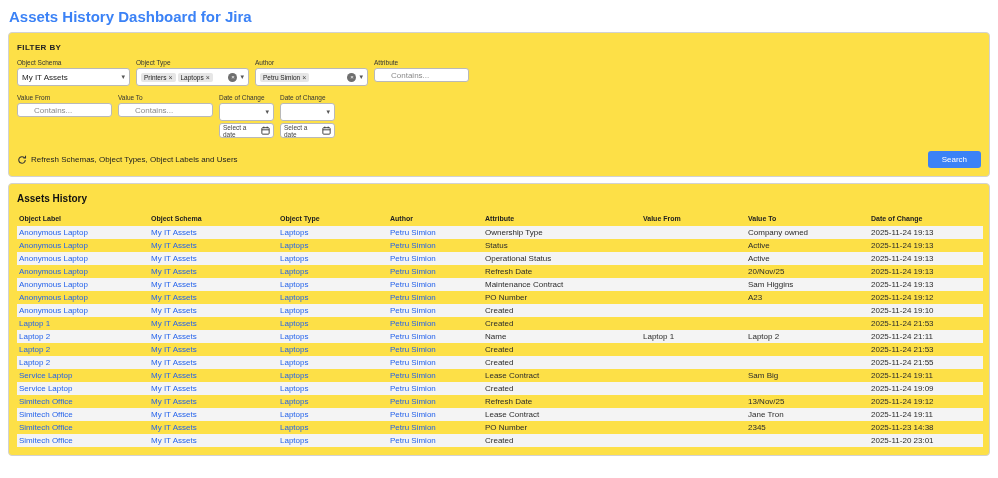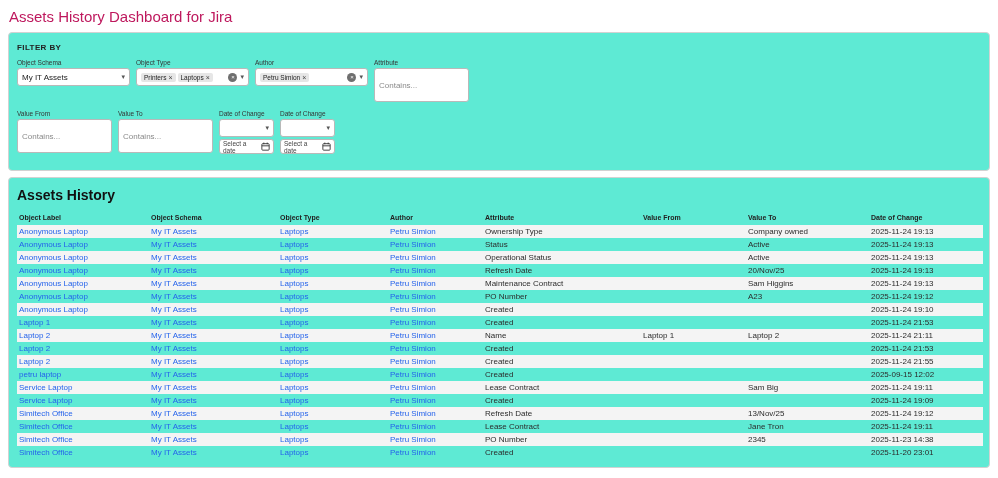--- a/index.html
+++ b/index.html
@@ -1,56 +1,56 @@
 <!DOCTYPE html>
 <html><head>
 <meta charset="utf-8">
 <style>
   * { box-sizing: border-box; margin: 0; padding: 0; }
   html, body { width: 998px; height: 478px; background: #fff; overflow: hidden; }
   body { font-family: "Liberation Sans", sans-serif; color: #1b1b1b; }
 
-  .page-title { font-size: 15px; font-weight: normal; margin: 8px 0 7px 9px; color: #be185d; }
-
-  .panel { border: 1px solid #d2d2d2; border-radius: 4px; margin: 0 8px 6px 8px; padding: 8px; background: #5eead4; }
+  .page-title { font-size: 15px; font-weight: bold; margin: 8px 0 7px 9px; color: #3b82f6; }
+
+  .panel { border: 1px solid #d2d2d2; border-radius: 4px; margin: 0 8px 6px 8px; padding: 8px; background: #fde047; }
 
   
   .filter-section-title { font-size: 8px; font-weight: bold; letter-spacing: .4px; margin: 2px 0 7px 0; color: #222; }
   .filter-row { display: flex; gap: 6px; align-items: flex-start; margin-bottom: 8px; }
   .field { display: flex; flex-direction: column; }
   .field > label { font-size: 6.5px; color: #333; margin-bottom: 2px; }
   .w113 { width: 113px; } .w95 { width: 95px; } .w55 { width: 55px; }
 
   .control { border: 1px solid #b9b9b9; border-radius: 3px; height: 18px; background: #fff;
              display: flex; align-items: center; padding: 0 4px; font-size: 8px; cursor: pointer; }
   .control .grow { flex: 1 1 auto; overflow: hidden; white-space: nowrap; }
   .caret { color: #555; font-size: 7px; margin-left: 3px; flex: 0 0 auto; }
   .placeholder { color: #8a8a8a; }
 
   .chip { background: #e6e6e6; border-radius: 2px; font-size: 6.5px; padding: 1px 3px; margin-right: 2px;
           display: inline-flex; align-items: center; gap: 2px; white-space: nowrap; color: #222; }
   .chip .chip-x { color: #444; font-size: 7px; cursor: pointer; }
   .clear-all { width: 9px; height: 9px; border-radius: 50%; background: #6f6f6f; color: #fff; font-size: 6px;
                display: inline-flex; align-items: center; justify-content: center; margin-left: 2px; flex: 0 0 auto; cursor: pointer; }
 
-  .text-input { border: 1px solid #b9b9b9; border-radius: 3px; height: 34px; padding: 0 4px; font-size: 8px;
+  .text-input { border: 1px solid #b9b9b9; border-radius: 3px; height: 14px; padding: 0 16px; font-size: 8px;
                 width: 100%; font-family: "Liberation Sans", sans-serif; color: #222; }
   .text-input::placeholder { color: #8a8a8a; }
 
   .date-stack { display: flex; flex-direction: column; gap: 2px; }
   .date-btn { border: 1px solid #b9b9b9; border-radius: 3px; height: 15px; display: flex; align-items: center;
               gap: 3px; padding: 0 3px; font-size: 6.5px; background: #fff; color: #444; cursor: pointer; justify-content: space-between; }
 
   .filter-footer { display: flex; justify-content: space-between; align-items: center; margin-top: 13px; }
   .refresh-link { display: inline-flex; align-items: center; gap: 4px; font-size: 8px; color: #222; cursor: pointer; }
   .search-btn { background: #3b82f6; color: #fff; border: none; border-radius: 3px; font-size: 8px;
                 padding: 4px 14px; cursor: pointer; font-family: "Liberation Sans", sans-serif; }
 
   
-  .history-title { font-size: 14px; font-weight: bold; margin: 1px 0 8px 0; color: #111; }
+  .history-title { font-size: 10px; font-weight: bold; margin: 1px 0 8px 0; color: #111; }
   table { width: 100%; border-collapse: collapse; table-layout: fixed; }
   th { text-align: left; font-size: 7px; font-weight: bold; color: #222; padding: 3px 4px 4px 2px;
        overflow: hidden; white-space: nowrap; }
   td { font-size: 8px; padding: 2px 4px 2px 2px; overflow: hidden; white-space: nowrap; text-overflow: ellipsis; color: #2b2b2b; }
   tbody tr:nth-child(odd) { background: #f4f4f4; }
   a.cell-link { color: #2563eb; text-decoration: none; cursor: pointer; }
 
   svg { display: block; flex: 0 0 auto; }
 </style>
 </head>
@@ -151,20 +151,30 @@
             <rect x="1.5" y="3" width="13" height="11.5" rx="1.5" fill="none" stroke="#333" stroke-width="1.6"></rect>
             <line x1="1.5" y1="6.8" x2="14.5" y2="6.8" stroke="#333" stroke-width="1.6"></line>
             <line x1="5" y1="1" x2="5" y2="4" stroke="#333" stroke-width="1.6"></line>
             <line x1="11" y1="1" x2="11" y2="4" stroke="#333" stroke-width="1.6"></line>
           </svg>
         </div>
       </div>
     </div>
   </div>
 
+  <div class="filter-footer">
+    <span class="refresh-link">
+      <svg width="10" height="10" viewBox="0 0 16 16">
+        <path d="M13.2 8a5.2 5.2 0 1 1-1.5-3.7" fill="none" stroke="#333" stroke-width="1.7"></path>
+        <path d="M13.6 1.2 L13.6 4.6 L10.2 4.6" fill="none" stroke="#333" stroke-width="1.7"></path>
+      </svg>
+      <span>Refresh Schemas, Object Types, Object Labels and Users</span>
+    </span>
+    <button class="search-btn">Search</button>
+  </div>
 </section>
 
 <section class="panel">
   <div class="history-title">Assets History</div>
 
   <table>
     <colgroup>
       <col style="width:132px">
         <col style="width:129px">
         <col style="width:110px">
@@ -291,30 +301,20 @@
           <td><a class="cell-link" href="#">Laptop 2</a></td>
           <td><a class="cell-link" href="#">My IT Assets</a></td>
           <td><a class="cell-link" href="#">Laptops</a></td>
           <td><a class="cell-link" href="#">Petru Simion</a></td>
           <td>Created</td>
           <td></td>
           <td></td>
           <td>2025-11-24 21:55</td>
         </tr>
         <tr>
-          <td><a class="cell-link" href="#">petru laptop</a></td>
-          <td><a class="cell-link" href="#">My IT Assets</a></td>
-          <td><a class="cell-link" href="#">Laptops</a></td>
-          <td><a class="cell-link" href="#">Petru Simion</a></td>
-          <td>Created</td>
-          <td></td>
-          <td></td>
-          <td>2025-09-15 12:02</td>
-        </tr>
-        <tr>
           <td><a class="cell-link" href="#">Service Laptop</a></td>
           <td><a class="cell-link" href="#">My IT Assets</a></td>
           <td><a class="cell-link" href="#">Laptops</a></td>
           <td><a class="cell-link" href="#">Petru Simion</a></td>
           <td>Lease Contract</td>
           <td></td>
           <td>Sam Big</td>
           <td>2025-11-24 19:11</td>
         </tr>
         <tr>

